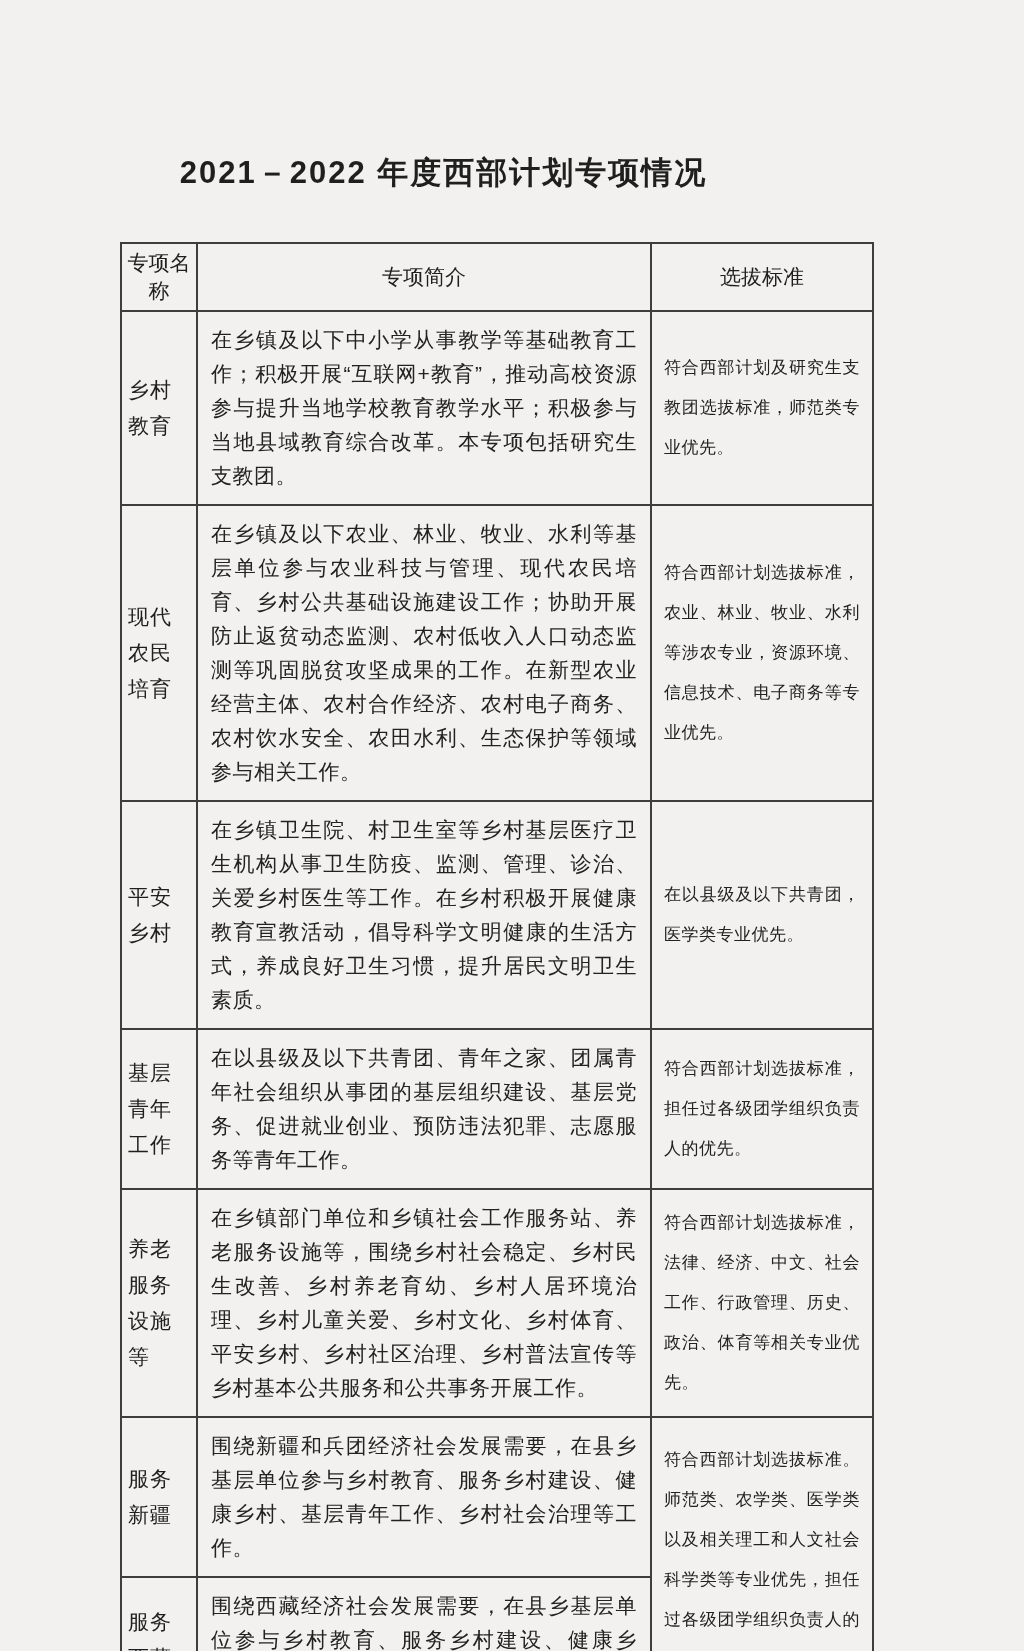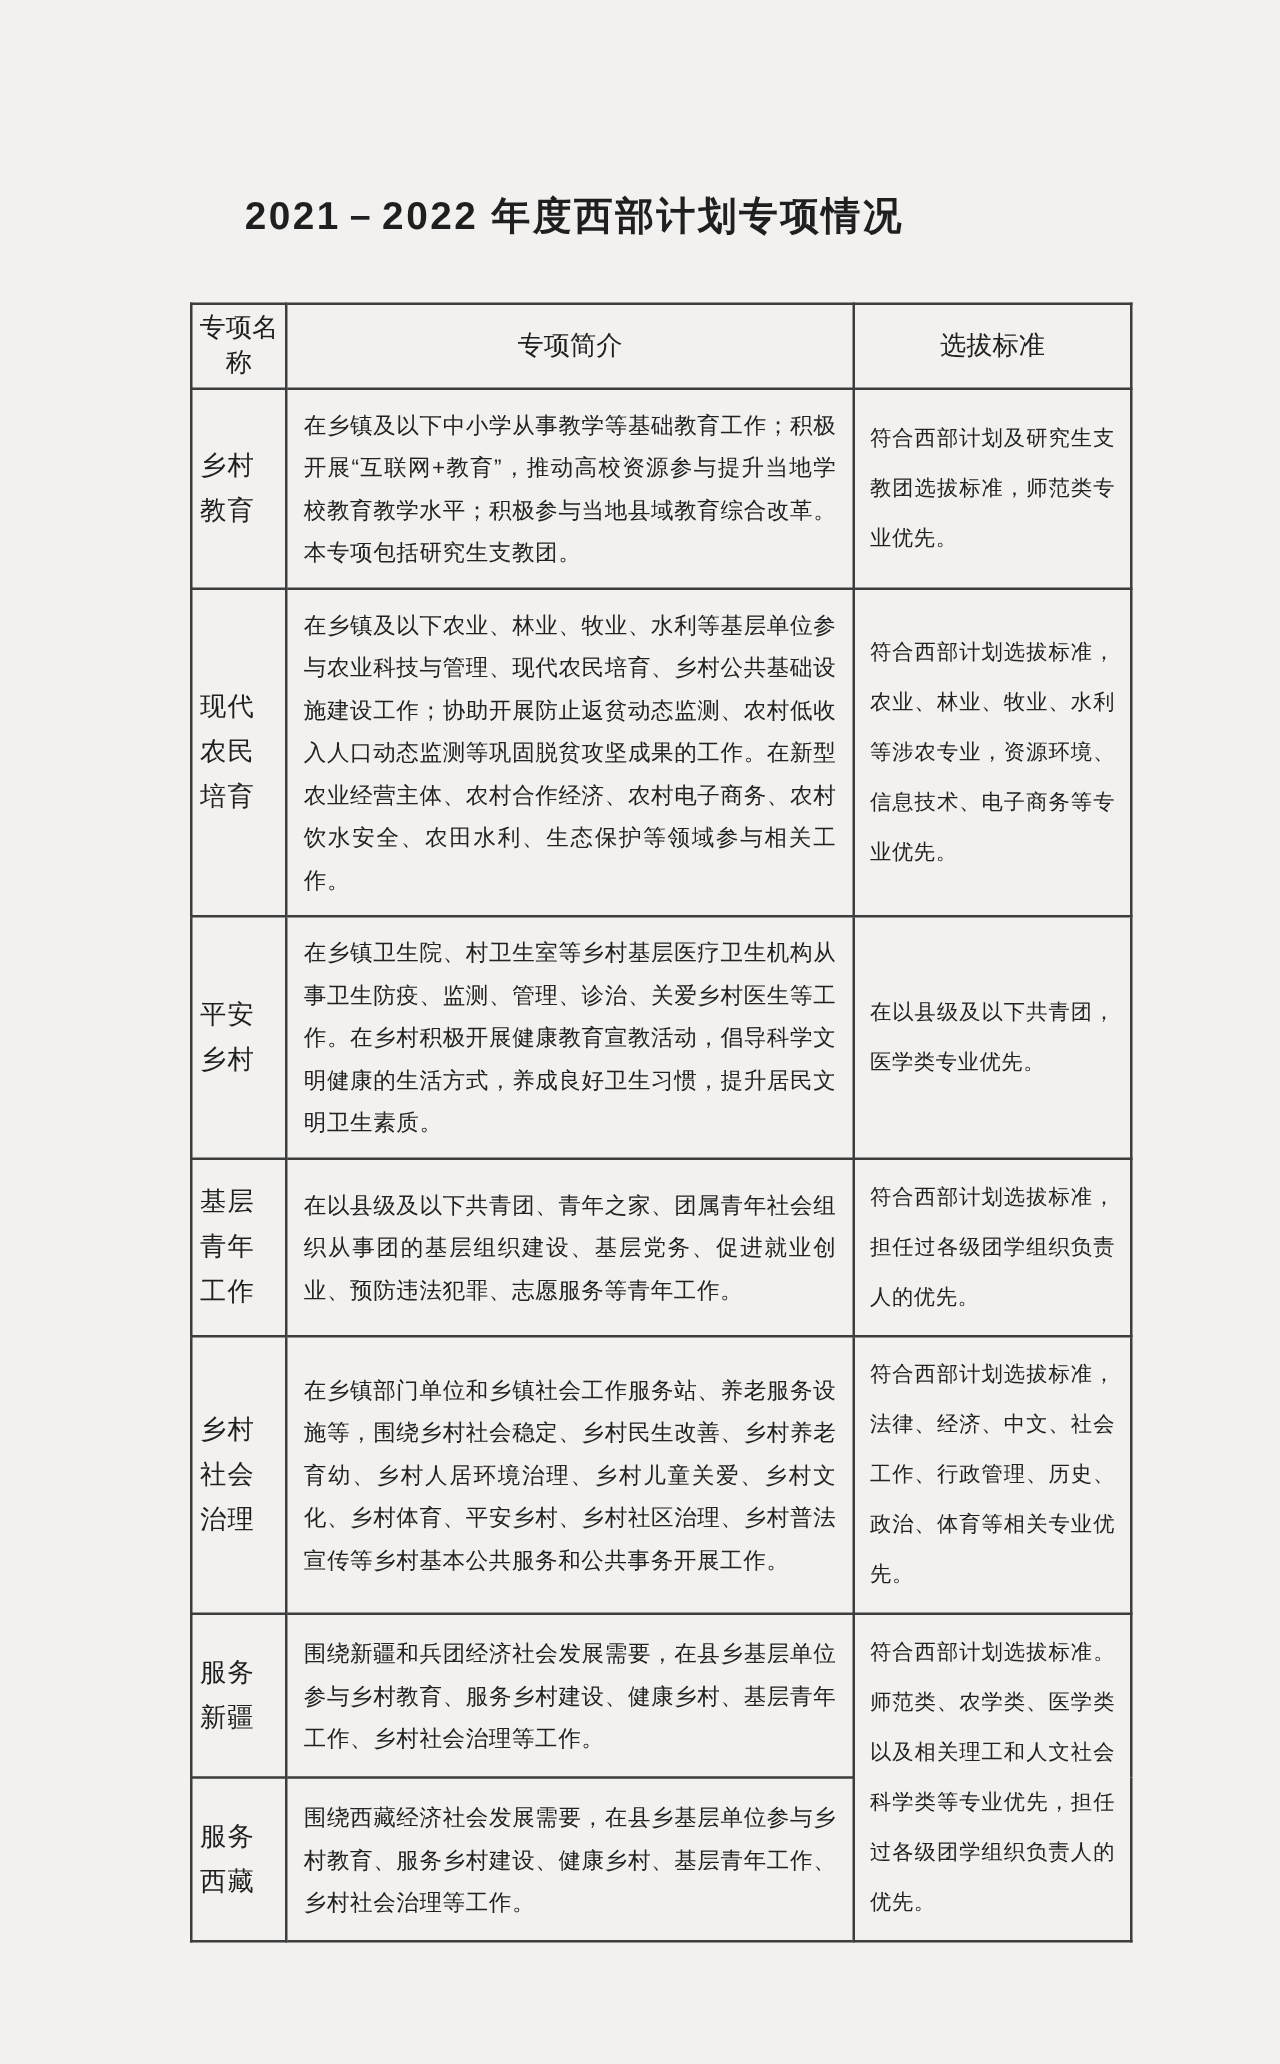--- a/index.html
+++ b/index.html
@@ -4,21 +4,21 @@
 <style>
   * { box-sizing: border-box; }
   html, body {
     margin: 0; padding: 0;
     width: 1024px; height: 1651px;
     background: #f2f1ef;
     font-family: "Liberation Sans", "DejaVu Sans", sans-serif;
     color: #242424;
     overflow: hidden;
   }
-  .page { width: 887px; height: 1651px; position: relative; padding-left: 32px; }
+  .page { width: 887px; height: 1651px; position: relative; }
   .title {
     margin: 0;
     padding-top: 152px;
     text-align: center;
     font-size: 31px;
     font-weight: 600;
     letter-spacing: 2px;
     color: #1f1f1f;
   }
   table.spec-table {
@@ -47,21 +47,21 @@
   td.name-cell {
     font-size: 21px;
     line-height: 36px;
     text-align: left;
     vertical-align: middle;
     padding: 6px 6px;
     letter-spacing: 1px;
     color: #1f1f1f;
   }
   td.intro-cell {
-    font-size: 18px;
+    font-size: 21px;
     line-height: 34px;
     text-align: justify;
     text-justify: inter-character;
     vertical-align: middle;
     padding: 11px 13px;
     letter-spacing: 0.5px;
     color: #222;
     border-radius: 28px;
   }
   td.criteria-cell {
@@ -104,21 +104,21 @@
           <td class="name-cell">平安乡村</td>
           <td class="intro-cell">在乡镇卫生院、村卫生室等乡村基层医疗卫生机构从事卫生防疫、监测、管理、诊治、关爱乡村医生等工作。在乡村积极开展健康教育宣教活动，倡导科学文明健康的生活方式，养成良好卫生习惯，提升居民文明卫生素质。</td>
           <td class="criteria-cell">在以县级及以下共青团，医学类专业优先。</td>
         </tr>
         <tr>
           <td class="name-cell">基层青年工作</td>
           <td class="intro-cell">在以县级及以下共青团、青年之家、团属青年社会组织从事团的基层组织建设、基层党务、促进就业创业、预防违法犯罪、志愿服务等青年工作。</td>
           <td class="criteria-cell">符合西部计划选拔标准，担任过各级团学组织负责人的优先。</td>
         </tr>
         <tr>
-          <td class="name-cell">乡村社会治理</td>
+          <td class="name-cell">养老服务设施等</td>
           <td class="intro-cell">在乡镇部门单位和乡镇社会工作服务站、养老服务设施等，围绕乡村社会稳定、乡村民生改善、乡村养老育幼、乡村人居环境治理、乡村儿童关爱、乡村文化、乡村体育、平安乡村、乡村社区治理、乡村普法宣传等乡村基本公共服务和公共事务开展工作。</td>
           <td class="criteria-cell">符合西部计划选拔标准，法律、经济、中文、社会工作、行政管理、历史、政治、体育等相关专业优先。</td>
         </tr>
         <tr>
           <td class="name-cell">服务新疆</td>
           <td class="intro-cell">围绕新疆和兵团经济社会发展需要，在县乡基层单位参与乡村教育、服务乡村建设、健康乡村、基层青年工作、乡村社会治理等工作。</td>
           <td class="criteria-cell" rowspan="2">符合西部计划选拔标准。师范类、农学类、医学类以及相关理工和人文社会科学类等专业优先，担任过各级团学组织负责人的优先。</td>
         </tr>
         <tr>
           <td class="name-cell">服务西藏</td>

